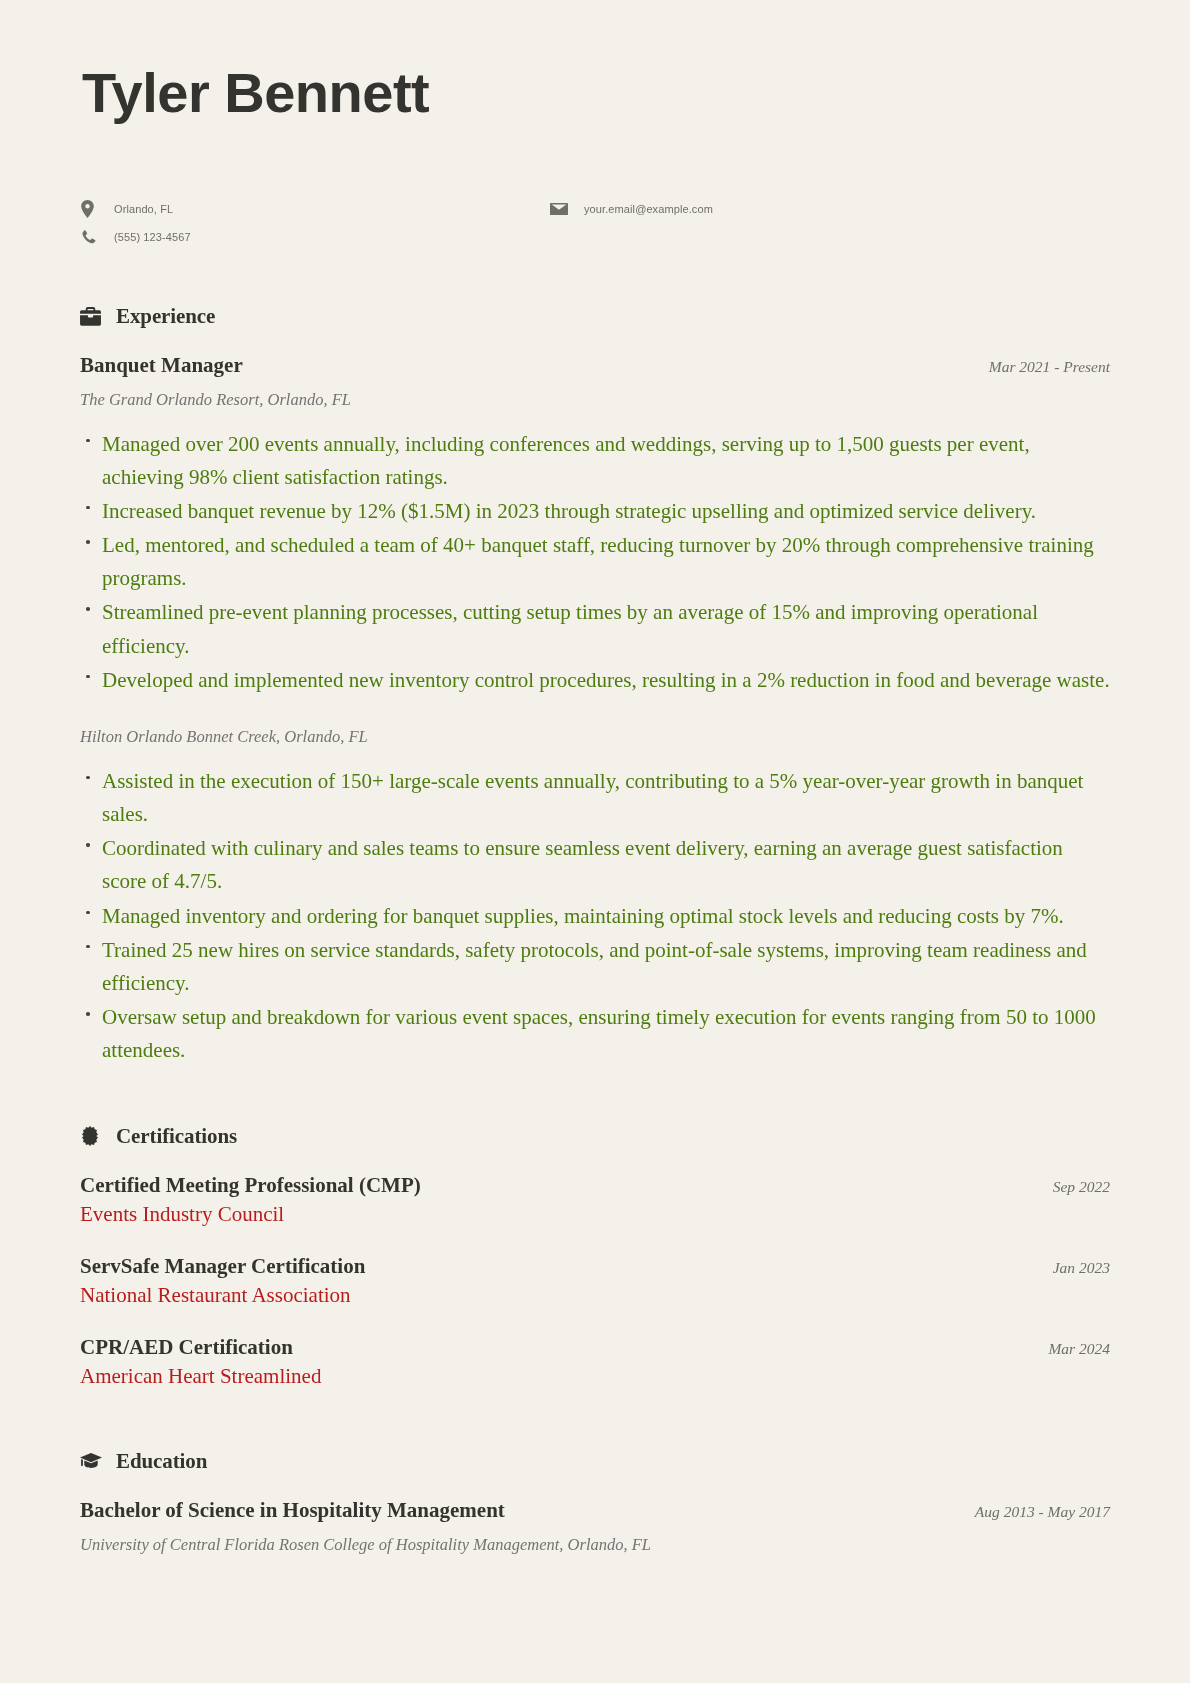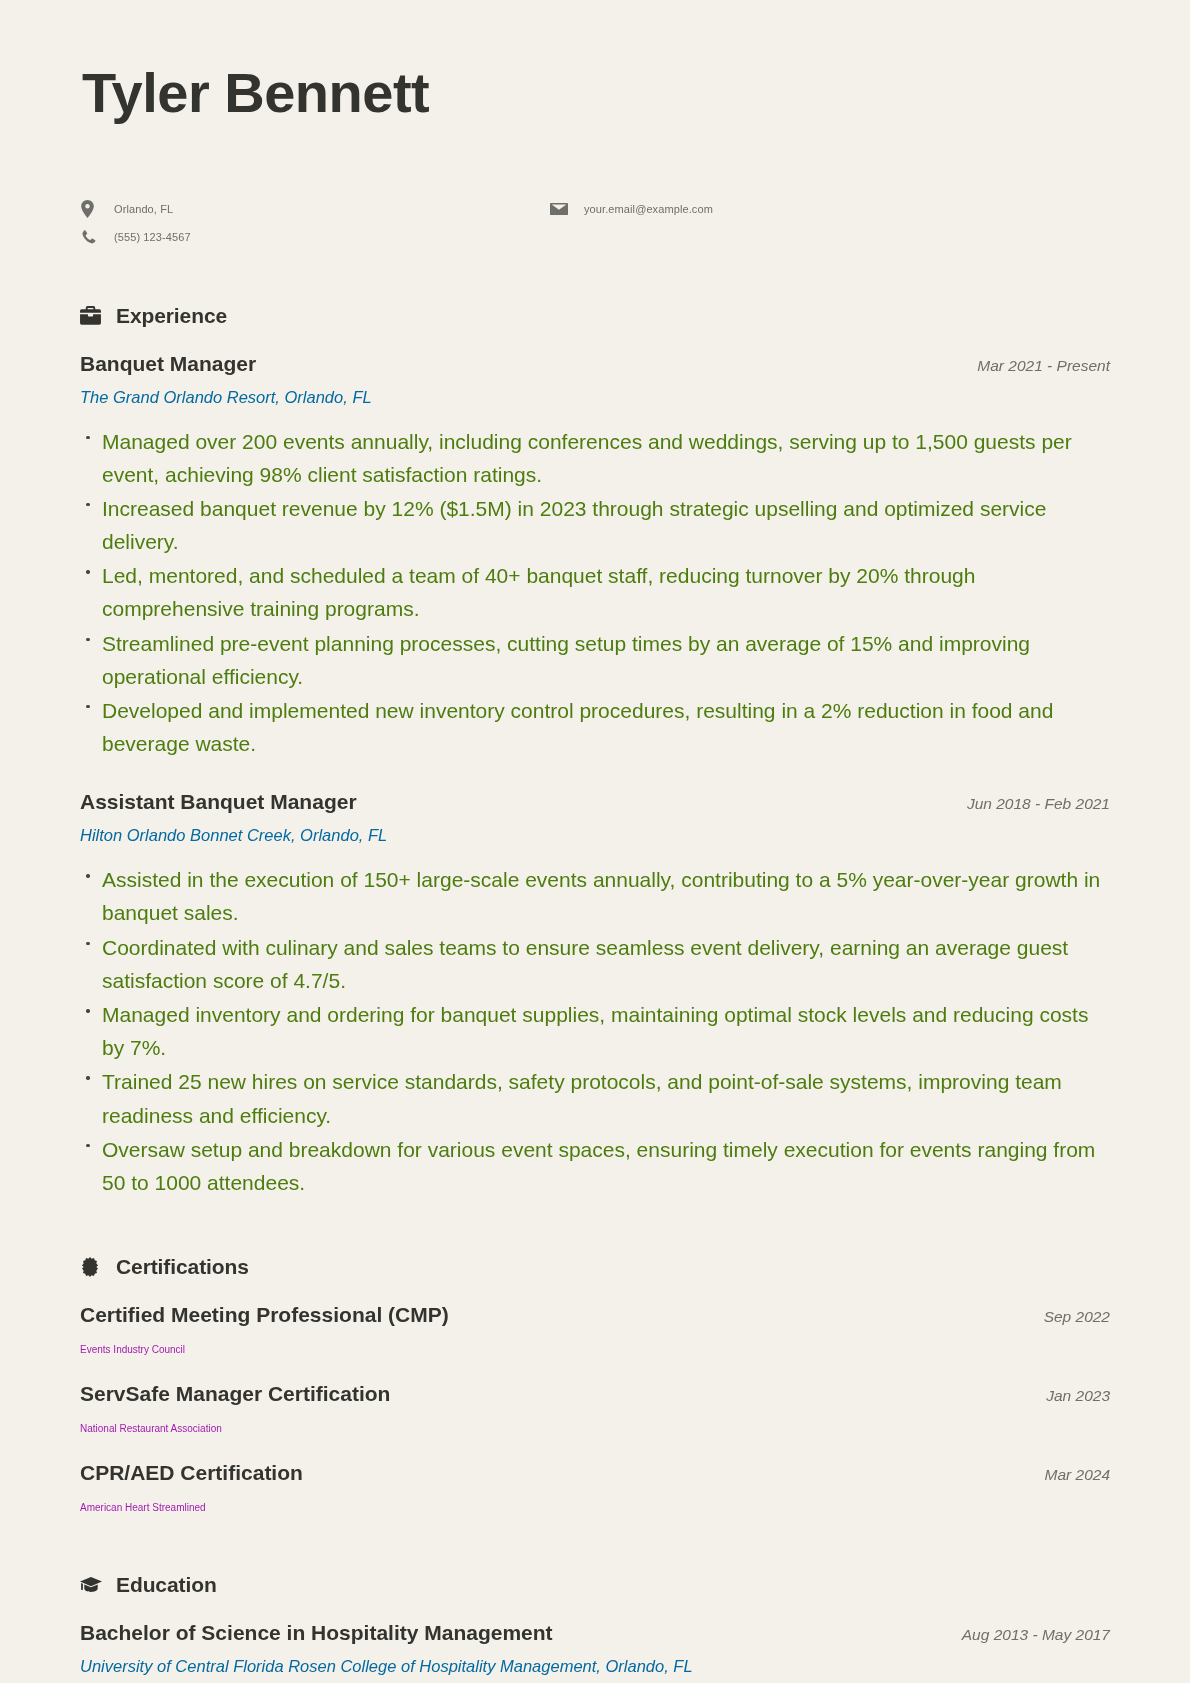--- a/index.html
+++ b/index.html
@@ -59,20 +59,21 @@
   .contact-text {
     font-size: 11px;
     color: #6e6e6a;
     letter-spacing: 0.1px;
     padding-left: 8px;
   }
 
   
   .section {
     margin-top: 52px;
+    font-family: Liberation Serif, serif;
   }
   .section-head {
     display: flex;
     align-items: center;
     margin-bottom: 24px;
   }
   .section-icon {
     width: 30px;
     min-width: 30px;
     display: flex;
@@ -103,27 +104,27 @@
   .entry-date {
     font-size: 15.5px;
     font-style: italic;
     color: #6e6e6a;
     white-space: nowrap;
     padding-left: 20px;
   }
   .entry-sub {
     font-size: 16.5px;
     font-style: italic;
-    color: #0369a1;
+    color: #737373;
     margin-top: 12px;
   }
   .entry-org {
-    font-size: 10px;
-    color: #a21caf;
-    margin-top: 17px;
+    font-size: 21px;
+    color: #b91c1c;
+    margin-top: 4px;
   }
 
   ul.bullets {
     list-style: none;
     margin: 18px 0 0 0;
     padding: 0;
   }
   ul.bullets li {
     position: relative;
     padding-left: 22px;
@@ -213,24 +214,20 @@
       <ul class="bullets">
         <li>Managed over 200 events annually, including conferences and weddings, serving up to 1,500 guests per event, achieving 98% client satisfaction ratings.</li>
         <li>Increased banquet revenue by 12% ($1.5M) in 2023 through strategic upselling and optimized service delivery.</li>
         <li>Led, mentored, and scheduled a team of 40+ banquet staff, reducing turnover by 20% through comprehensive training programs.</li>
         <li>Streamlined pre-event planning processes, cutting setup times by an average of 15% and improving operational efficiency.</li>
         <li>Developed and implemented new inventory control procedures, resulting in a 2% reduction in food and beverage waste.</li>
       </ul>
     </div>
 
     <div class="exp-entry">
-      <div class="entry-row">
-        <span class="entry-title">Assistant Banquet Manager</span>
-        <span class="entry-date">Jun 2018 - Feb 2021</span>
-      </div>
       <div class="entry-sub">Hilton Orlando Bonnet Creek, Orlando, FL</div>
       <ul class="bullets">
         <li>Assisted in the execution of 150+ large-scale events annually, contributing to a 5% year-over-year growth in banquet sales.</li>
         <li>Coordinated with culinary and sales teams to ensure seamless event delivery, earning an average guest satisfaction score of 4.7/5.</li>
         <li>Managed inventory and ordering for banquet supplies, maintaining optimal stock levels and reducing costs by 7%.</li>
         <li>Trained 25 new hires on service standards, safety protocols, and point-of-sale systems, improving team readiness and efficiency.</li>
         <li>Oversaw setup and breakdown for various event spaces, ensuring timely execution for events ranging from 50 to 1000 attendees.</li>
       </ul>
     </div>
   </div>

